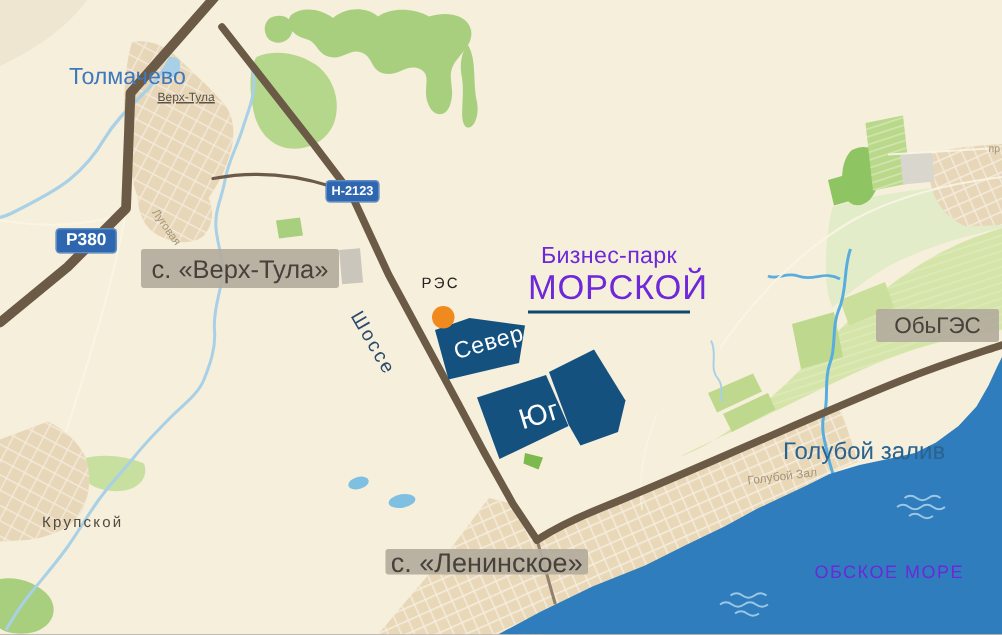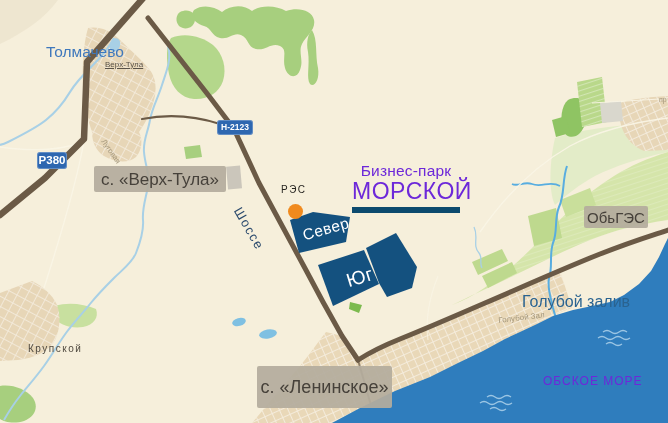--- a/index.html
+++ b/index.html
@@ -20,21 +20,21 @@
     background:#2e67b0;color:#fff;font-weight:bold;text-align:right;
     border-radius:3px;box-shadow:0 0 0 1px rgba(255,255,255,.25) inset;
     display:flex;align-items:center;justify-content:center;
   }
   .city-blue{color:#3f78bc;font-weight:500;}
   .tiny-dark{color:#5a5348;text-decoration:underline;}
   .street-tan{color:#a3967a;}
   .white-on-navy{color:#ffffff;}
   .bp-block{text-align:center;color:#6d28d9;}
   .bp-line1{font-size:15.5px;letter-spacing:.2px;}
-  .bp-line2{font-size:23px;letter-spacing:.5px;margin-top:1px;padding-bottom:4px;border-bottom:6px solid #0c4a6e;}
+  .bp-line2{font-size:23px;letter-spacing:.5px;margin-top:1px;padding-bottom:4px;border-bottom:2px solid #0c4a6e;}
   .res-dot{position:absolute;width:15px;height:15px;border-radius:50%;background:#f08a1e;}
 </style>
 </head>
 <body>
 
 <div id="stage">
 
   <svg width="668" height="423" viewBox="0 0 668 423">
     <defs>
       <pattern id="streetsA" width="9" height="9" patternUnits="userSpaceOnUse" patternTransform="rotate(28)">
@@ -141,47 +141,47 @@
       <path d="M490,409 q4,-3 8,0 t8,0"></path>
     </g>
   </svg>
 
   <div class="lbl city-blue" style="left:46px;top:4px;font-size:15.5px;margin-top:40px;">Толмачево</div>
 
   <div class="lbl tiny-dark" style="left:105px;top:61px;font-size:8px;">Верх-Тула</div>
 
   <div class="lbl street-tan" style="left:106px;top:138px;font-size:7.5px;transform:rotate(55deg);transform-origin:0 0;">Луговая</div>
 
-  <div class="lbl badge" style="left:37px;top:152px;width:30px;height:17px;font-size:11.5px;">Р380</div>
+  <div class="lbl badge" style="left:37px;top:152px;width:41px;height:17px;font-size:11.5px;">Р380</div>
 
   <div class="lbl badge" style="left:217px;top:120px;width:36px;height:15px;font-size:8.5px;">Н-2123</div>
 
   <div class="lbl box" style="left:94px;top:166px;width:132px;height:26px;font-size:17px;">с. «Верх-Тула»</div>
 
   <div class="lbl" style="left:281px;top:185px;font-size:10px;letter-spacing:1.5px;color:#262420;">РЭС</div>
   <div class="res-dot" style="left:288px;top:204px;"></div>
 
   <div class="lbl" style="left:243px;top:205px;font-size:13px;letter-spacing:1.5px;color:#2b4a6d;transform:rotate(60deg);transform-origin:0 0;">Шоссе</div>
 
   <div class="lbl bp-block" style="left:352px;top:163px;width:108px;">
     <div class="bp-line1">Бизнес-парк</div>
     <div class="bp-line2">МОРСКОЙ</div>
   </div>
 
   <div class="lbl white-on-navy" style="left:301px;top:228px;font-size:15.5px;letter-spacing:.5px;transform:rotate(-16deg);transform-origin:0 0;">Север</div>
 
   <div class="lbl white-on-navy" style="left:344px;top:272px;font-size:19px;letter-spacing:.5px;transform:rotate(-17deg);transform-origin:0 0;">Юг</div>
 
-  <div class="lbl box" style="left:584px;top:206px;width:64px;height:22px;font-size:15px;">ОбьГЭС</div>
+  <div class="lbl box" style="left:584px;top:206px;width:82px;height:22px;font-size:15px;">ОбьГЭС</div>
 
   <div class="lbl" style="left:522px;top:294px;font-size:16px;font-weight:400;color:#2a6390;">Голубой залив</div>
 
   <div class="lbl street-tan" style="left:498px;top:317px;font-size:8px;transform:rotate(-7deg);transform-origin:0 0;">Голубой Зал</div>
 
-  <div class="lbl box" style="left:257px;top:366px;width:135px;height:42px;font-size:18px;">с. «Ленинское»</div>
+  <div class="lbl box" style="left:257px;top:366px;width:135px;height:17px;font-size:18px;">с. «Ленинское»</div>
 
   <div class="lbl" style="left:543px;top:375px;font-size:12px;letter-spacing:1px;color:#6d28d9;">ОБСКОЕ МОРЕ</div>
 
   <div class="lbl" style="left:28px;top:344px;font-size:10px;letter-spacing:1.5px;color:#504a40;">Крупской</div>
 
   <div class="lbl street-tan" style="left:659px;top:96px;font-size:7px;">пр</div>
 
 </div>
 
 </body></html>

